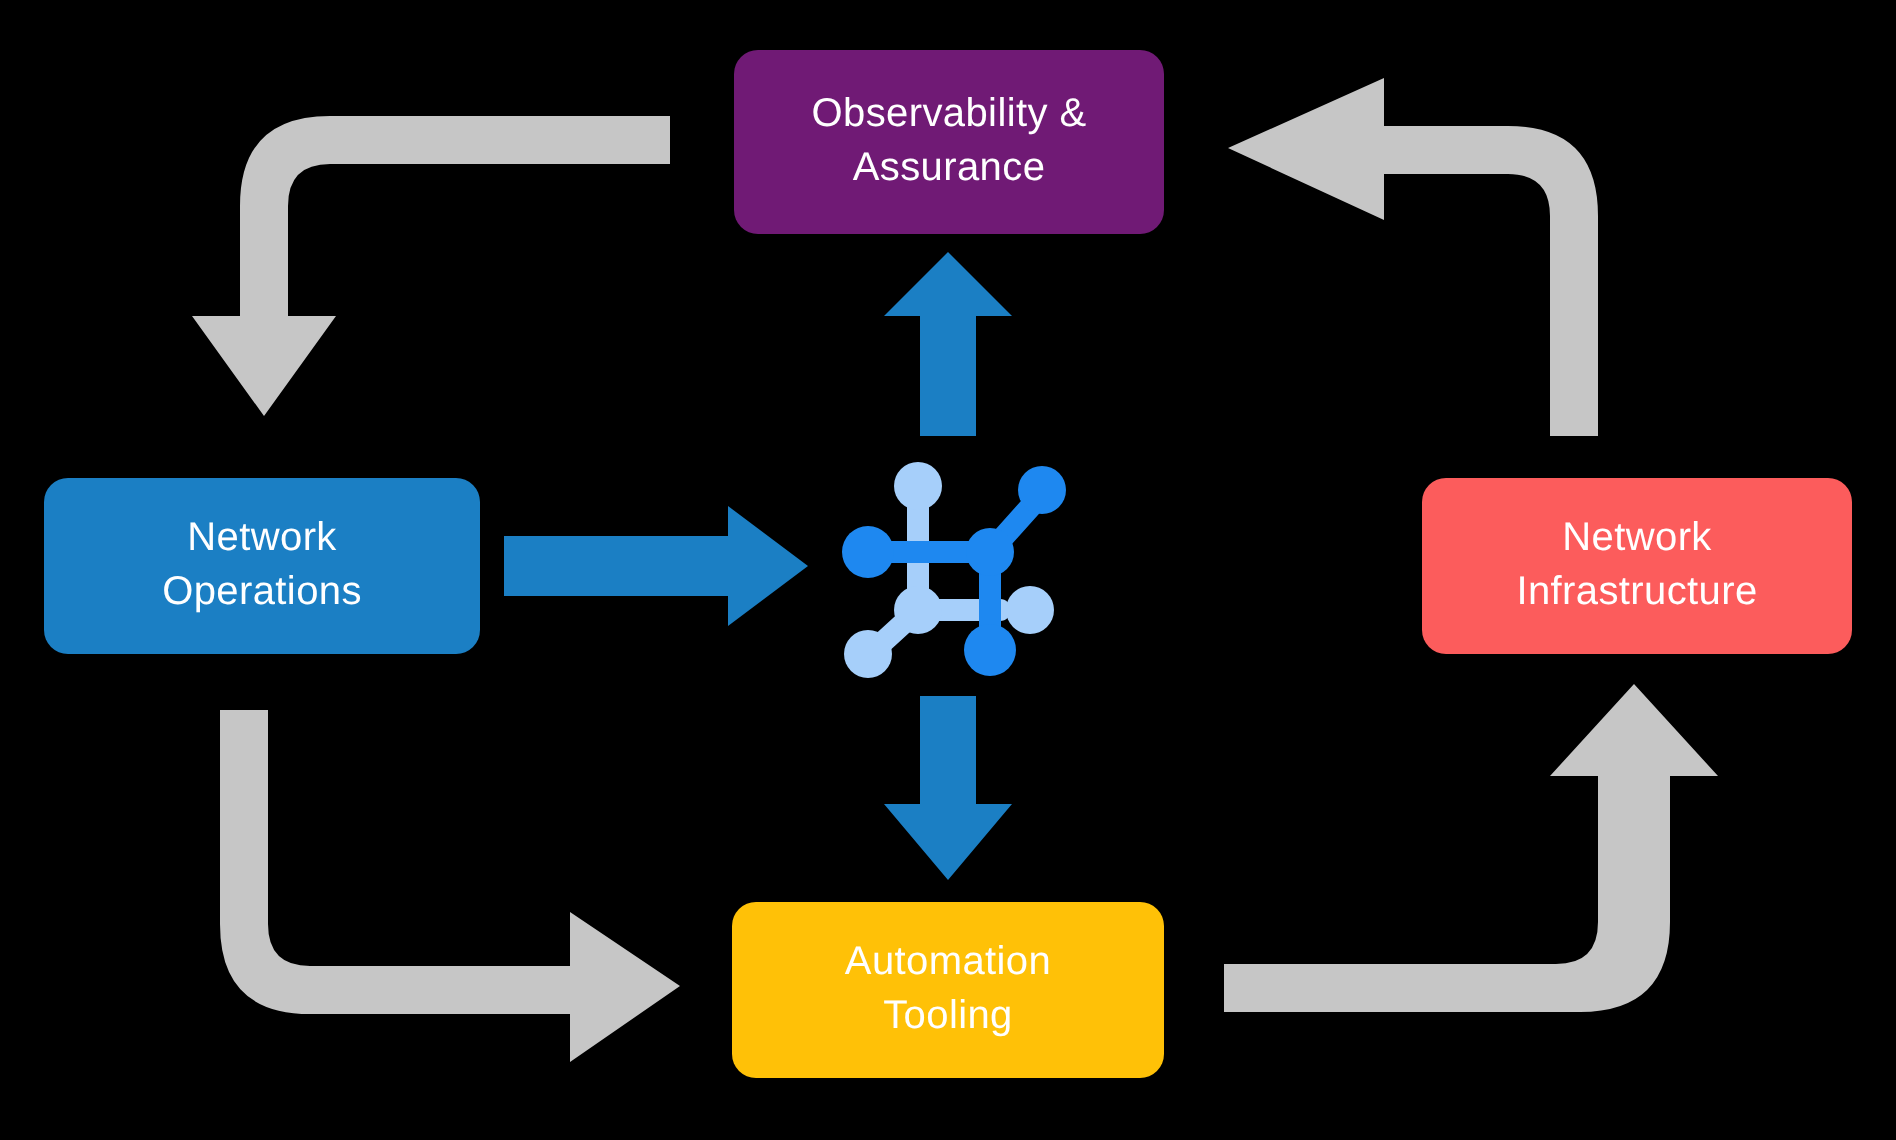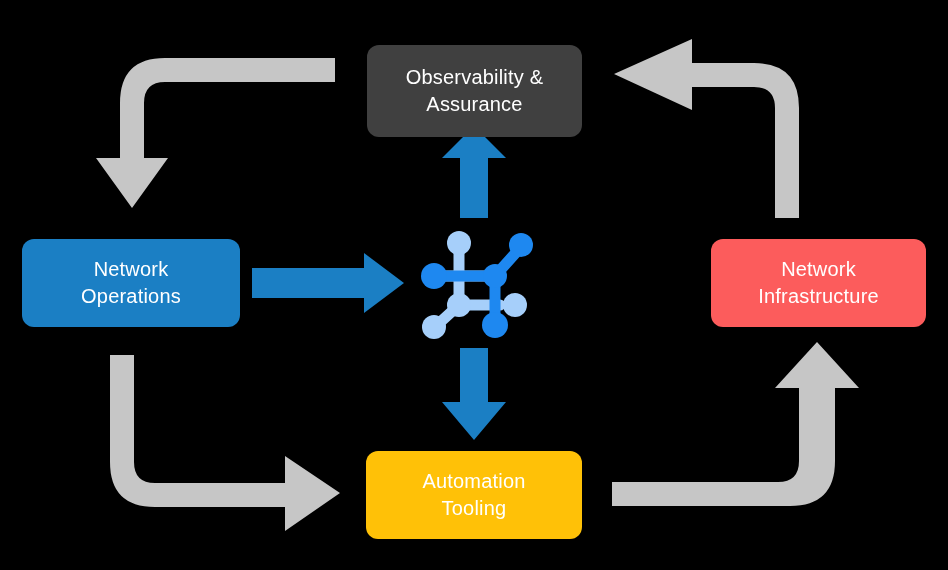--- a/index.html
+++ b/index.html
@@ -30,22 +30,21 @@
     font-weight: 400;
     letter-spacing: 0.2px;
     box-sizing: border-box;
     padding: 6px 10px;
     white-space: pre-line;
   }
 
   #box-observability {
     left: 367px;  top: 25px;
     width: 215px; height: 92px;
-    background: #404040;
-    margin-top: 20px;
+    background: #701a75;
   }
   #box-network-operations {
     left: 22px;   top: 239px;
     width: 218px; height: 88px;
     background: #1B7FC4;
   }
   #box-network-infrastructure {
     left: 711px;  top: 239px;
     width: 215px; height: 88px;
     background: #FC5C5C;

